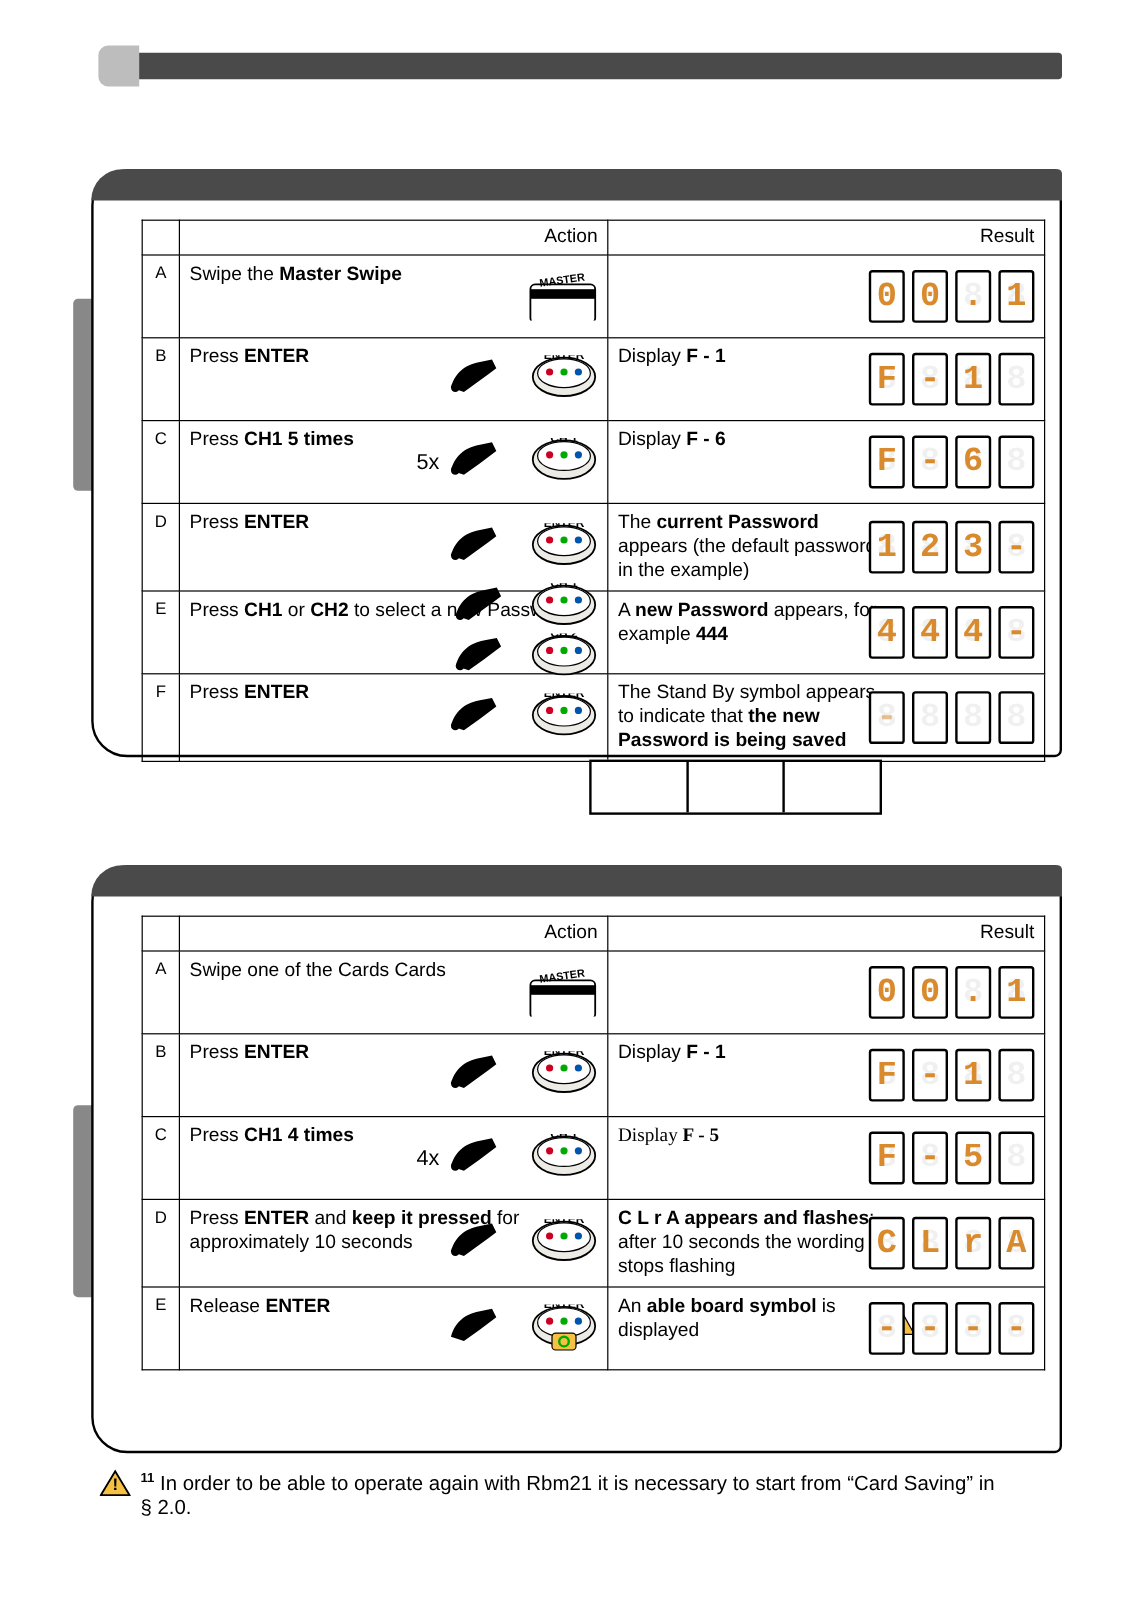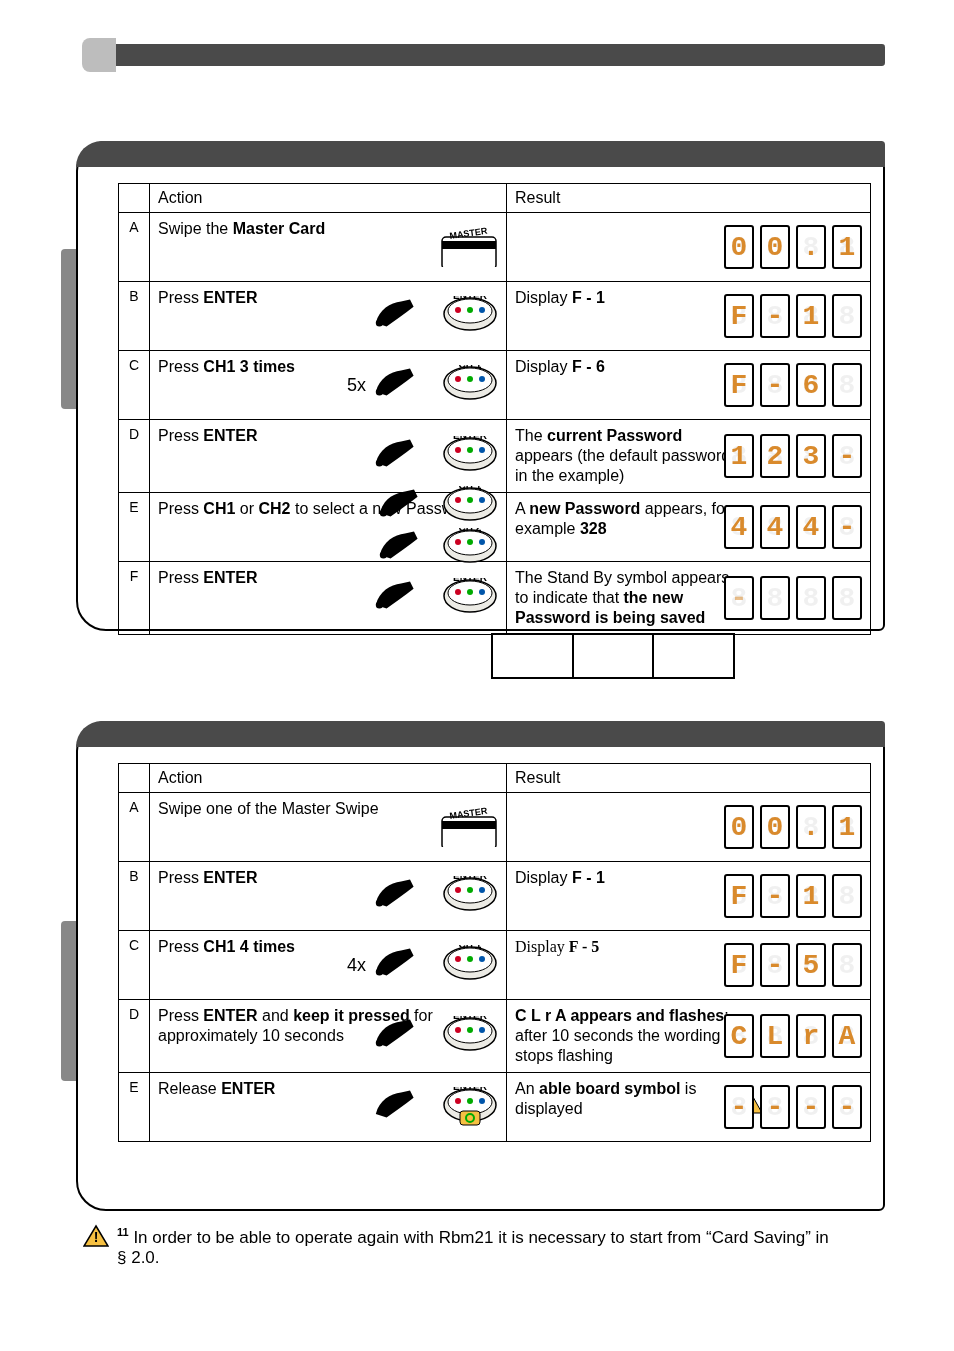--- a/index.html
+++ b/index.html
@@ -73,21 +73,21 @@
     margin-top: 24px;
     padding: 16px 12px 4px 40px;
   }
   .card table.steps {
     width: 100%;
     border-collapse: collapse;
     font-size: 16px;
   }
   .card table.steps th {
     font-weight: normal;
-    text-align: left;
+    text-align: right;
     border: 1.5px solid #000;
     padding: 4px 8px;
     height: 20px;
   }
   .card table.steps td {
     border: 1.5px solid #000;
     padding: 6px 8px;
     vertical-align: top;
   }
   td.idx {
@@ -215,21 +215,21 @@
         <thead>
           <tr>
             <th style="width:14px;"></th>
             <th style="width:340px;">Action</th>
             <th>Result</th>
           </tr>
         </thead>
         <tbody id="tbody-0">
             <tr>
               <td class="idx">A</td>
-              <td class="action"><span>Swipe the <span class="b">Master Card</span></span><span class="icons">
+              <td class="action"><span>Swipe the <span class="b">Master Swipe</span></span><span class="icons">
                   <svg class="icon" width="60" height="40" viewBox="0 0 60 40">
                     <use href="#master-card-icon"></use>
                   </svg>
                 </span></td>
               <td class="result"><span style="display: inline-block; max-width: 220px;"></span><span class="lcd orange">
                   <span class="digit">
                     <span>0</span>
                   </span>
                   <span class="digit">
                     <span>0</span>
@@ -263,21 +263,21 @@
                   <span class="digit">
                     <span>1</span>
                   </span>
                   <span class="digit blank">
                     <span></span>
                   </span>
                 </span></td>
             </tr>
             <tr>
               <td class="idx">C</td>
-              <td class="action"><span>Press <span class="b">CH1 3 times</span></span><span class="icons">
+              <td class="action"><span>Press <span class="b">CH1 5 times</span></span><span class="icons">
                   <span class="mult">5x</span>
                   <svg class="icon" width="60" height="40" viewBox="0 0 60 40">
                     <use href="#hand-press-icon" transform="scale(0.9)"></use>
                   </svg>
                   <svg class="icon" width="60" height="40" viewBox="0 0 60 40">
                     <use href="#key-base"></use>
                     <text x="30" y="3" text-anchor="middle" font-size="10" font-weight="700">CH 1</text>
                   </svg>
                 </span></td>
               <td class="result"><span style="display: inline-block; max-width: 220px;">Display <span class="b">F - 6</span></span><span class="lcd orange">
@@ -338,21 +338,21 @@
                       <svg class="icon" width="60" height="40" viewBox="0 0 60 40">
                         <use href="#hand-press-icon" transform="scale(0.9)"></use>
                       </svg>
                       <svg class="icon" width="60" height="40" viewBox="0 0 60 40">
                         <use href="#key-base"></use>
                         <text x="30" y="3" text-anchor="middle" font-size="10" font-weight="700">CH 2</text>
                       </svg>
                     </span>
                   </span>
                 </span></td>
-              <td class="result"><span style="display: inline-block; max-width: 220px;">A <span class="b">new Password</span> appears, for example <span class="b">328</span></span><span class="lcd orange">
+              <td class="result"><span style="display: inline-block; max-width: 220px;">A <span class="b">new Password</span> appears, for example <span class="b">444</span></span><span class="lcd orange">
                   <span class="digit">
                     <span>4</span>
                   </span>
                   <span class="digit">
                     <span>4</span>
                   </span>
                   <span class="digit">
                     <span>4</span>
                   </span>
                   <span class="digit">
@@ -404,21 +404,21 @@
         <thead>
           <tr>
             <th style="width:14px;"></th>
             <th style="width:340px;">Action</th>
             <th>Result</th>
           </tr>
         </thead>
         <tbody id="tbody-1">
             <tr>
               <td class="idx">A</td>
-              <td class="action"><span>Swipe one of the Master Swipe</span><span class="icons">
+              <td class="action"><span>Swipe one of the Cards Cards</span><span class="icons">
                   <svg class="icon" width="60" height="40" viewBox="0 0 60 40">
                     <use href="#master-card-icon"></use>
                   </svg>
                 </span></td>
               <td class="result"><span style="display: inline-block; max-width: 220px;"></span><span class="lcd orange">
                   <span class="digit">
                     <span>0</span>
                   </span>
                   <span class="digit">
                     <span>0</span>

